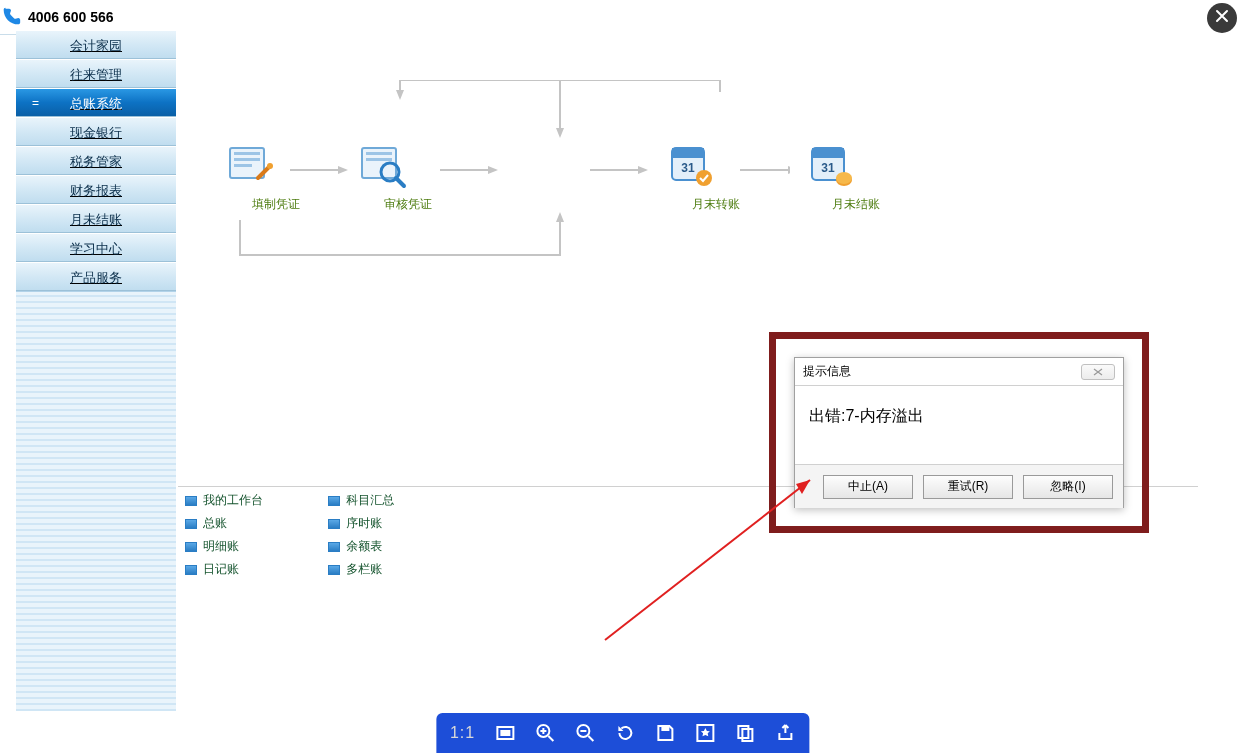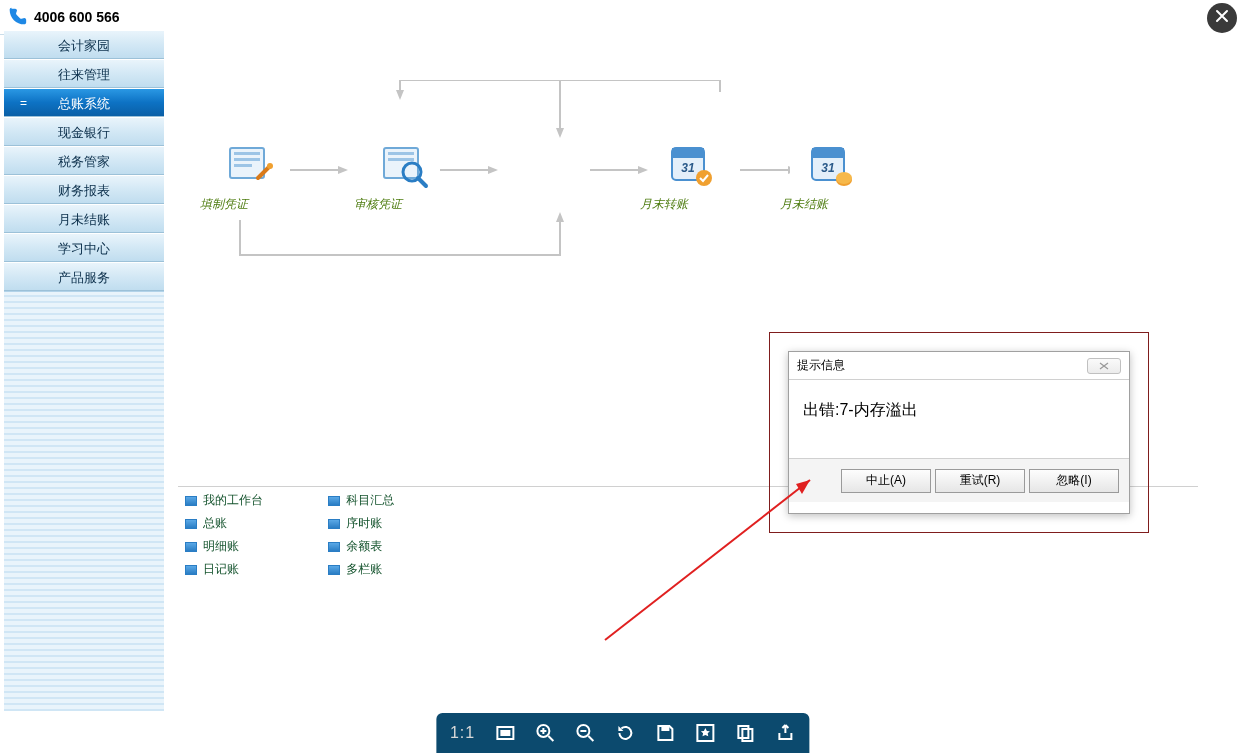--- a/index.html
+++ b/index.html
@@ -1,60 +1,60 @@
 <!DOCTYPE html>
 <html><head>
 <meta charset="utf-8">
 <style>
   * { box-sizing: border-box; margin: 0; padding: 0; font-family: "Microsoft YaHei", Arial, sans-serif; }
   body { width: 1245px; height: 753px; background: #fff; position: relative; overflow: hidden; }
 
   
-  .phone { position: absolute; top: 0; left: 0; width: 160px; height: 35px; border-bottom: 1px solid #c9ddea; display: flex; align-items: center; padding-left: 6px; }
+  .phone { position: absolute; top: 0; left: 0; width: 160px; height: 35px; border-bottom: 1px solid #c9ddea; display: flex; align-items: center; }
   .phone-icon { width: 22px; height: 22px; display: inline-block; margin-right: 6px; }
   .phone-number { font-weight: bold; font-size: 14px; color: #000; }
 
   
-  .sidebar { position: absolute; top: 30px; left: 4px; width: 160px; }
+  .sidebar { position: absolute; top: 30px; left: 16px; width: 160px; text-decoration: underline; }
   .sidebar-item { height: 29px; line-height: 29px; text-align: center; font-size: 13px; color: #0a2e4a; border-top: 1px solid #fff; border-bottom: 1px solid #9cc1d8; cursor: pointer;
     background: linear-gradient(#e9f4fb 0%, #d3e8f5 50%, #c0ddef 100%); }
   .sidebar-item.active { background: linear-gradient(#2a98e4 0%, #0d72c4 50%, #0a5fa6 100%); color: #fff; position: relative; }
   .sidebar-item.active::before { content: "="; color: #fff; position: absolute; left: 16px; top: 0; font-size: 12px; }
   .sidebar-tail { width: 160px; height: 420px; background: repeating-linear-gradient(0deg, #d0e6f5 0 2px, #e9f4fb 2px 6px); border-top: 1px solid #b2d3e9; }
 
   
   .close-btn { position: absolute; top: 3px; right: 8px; width: 30px; height: 30px; border-radius: 50%; background: #3a3a3a; display: flex; align-items: center; justify-content: center; cursor: pointer; }
   .close-btn svg { width: 16px; height: 16px; }
 
   
   .workflow { position: absolute; top: 80px; left: 180px; width: 700px; height: 220px; }
-  .wf-node { position: absolute; width: 100px; text-align: left; font-style: italic; }
+  .wf-node { position: absolute; width: 100px; text-align: right; }
   .wf-icon { width: 52px; height: 50px; margin: 0 auto 6px; }
   .wf-label { font-size: 12px; color: #4d7c0f; }
 
   
   .links { position: absolute; top: 492px; left: 185px; width: 500px; font-size: 12px; color: #14532d; }
   .link-col { display: inline-block; vertical-align: top; width: 140px; }
   .link-item { margin-bottom: 6px; cursor: pointer; }
   .link-item::before { content: ""; display: inline-block; width: 10px; height: 8px; background: linear-gradient(#5aa8e6, #2a7dc4); margin-right: 6px; vertical-align: middle; border: 1px solid #2a7dc4; }
 
   
-  .dialog-wrap { position: absolute; top: 332px; left: 769px; width: 380px; height: 201px; border: 1px solid #7f1d1d; }
+  .dialog-wrap { position: absolute; top: 332px; left: 769px; width: 380px; height: 201px; border: 7px solid #7f1d1d; }
   .dialog { position: absolute; top: 18px; left: 18px; right: 18px; bottom: 18px; border: 1px solid #a0a0a0; background: #fff; box-shadow: 0 2px 8px rgba(0,0,0,0.25); }
   .dialog-titlebar { height: 28px; border-bottom: 1px solid #d0d0d0; display: flex; align-items: center; justify-content: space-between; padding: 0 8px; font-size: 12px; }
   .dialog-closex { border: 1px solid #c0c0c0; border-radius: 3px; width: 34px; height: 16px; display: flex; align-items: center; justify-content: center; color: #999; background: linear-gradient(#fafafa,#ececec); cursor: pointer; font-size: 11px; }
   .dialog-body { padding: 20px 14px; font-size: 16px; height: 78px; }
-  .dialog-buttons { border-top: 1px solid #d0d0d0; height: 44px; display: flex; align-items: center; justify-content: flex-end; gap: 4px; padding: 0 10px; background: #f4f4f4; }
+  .dialog-buttons { border-top: 1px solid #d0d0d0; height: 44px; display: flex; align-items: center; justify-content: flex-end; gap: 10px; padding: 0 10px; background: #f4f4f4; }
   .dialog-buttons button { width: 90px; height: 24px; font-size: 12px; border: 1px solid #9a9a9a; background: linear-gradient(#fdfdfd,#e6e6e6); cursor: pointer; }
 
   
   .red-arrow { position: absolute; top: 470px; left: 600px; pointer-events: none; }
 
   
-  .bottom-bar { position: absolute; bottom: 0; left: 50%; transform: translateX(-50%); height: 40px; background: #0c4a6e; border-top-left-radius: 6px; border-top-right-radius: 6px; display: flex; align-items: center; padding: 0 14px; gap: 20px; margin-top: 16px; }
+  .bottom-bar { position: absolute; bottom: 0; left: 50%; transform: translateX(-50%); height: 40px; background: #1d4ed8; border-top-left-radius: 6px; border-top-right-radius: 6px; display: flex; align-items: center; padding: 0 14px; gap: 20px; margin-top: 16px; }
   .bb-item { color: #fff; font-size: 14px; display: flex; align-items: center; cursor: pointer; }
   .bb-icon { width: 20px; height: 20px; }
   .bb-ratio { font-size: 16px; letter-spacing: 1px; color: #d8d8d8; }
 
   .divider-line { position: absolute; background: #d0d0d0; }
 </style>
 </head>
 <body>
 
 <div class="phone">
@@ -119,21 +119,21 @@
           <rect x="10" y="12" width="26" height="3" fill="#9cc4e6"></rect>
           <rect x="10" y="18" width="26" height="3" fill="#9cc4e6"></rect>
           <rect x="10" y="24" width="18" height="3" fill="#9cc4e6"></rect>
           <path d="M34 38 L46 26" stroke="#d97a1a" stroke-width="4" stroke-linecap="round"></path>
           <circle cx="46" cy="26" r="3" fill="#f0a030"></circle>
         </svg>
     </div>
     <div class="wf-label">填制凭证</div>
   </div>
 
-  <div class="wf-node" style="left:174px;top:60px;">
+  <div class="wf-node" style="left:152px;top:60px;">
     <div class="wf-icon">
       <svg viewBox="0 0 52 50">
           <rect x="6" y="8" width="34" height="30" rx="2" fill="#eaf3fb" stroke="#6fa9d8" stroke-width="2"></rect>
           <rect x="10" y="12" width="26" height="3" fill="#9cc4e6"></rect>
           <rect x="10" y="18" width="26" height="3" fill="#9cc4e6"></rect>
           <circle cx="34" cy="32" r="9" fill="none" stroke="#2a7dc4" stroke-width="3"></circle>
           <line x1="40" y1="38" x2="48" y2="46" stroke="#2a7dc4" stroke-width="4" stroke-linecap="round"></line>
         </svg>
     </div>
     <div class="wf-label">审核凭证</div>

